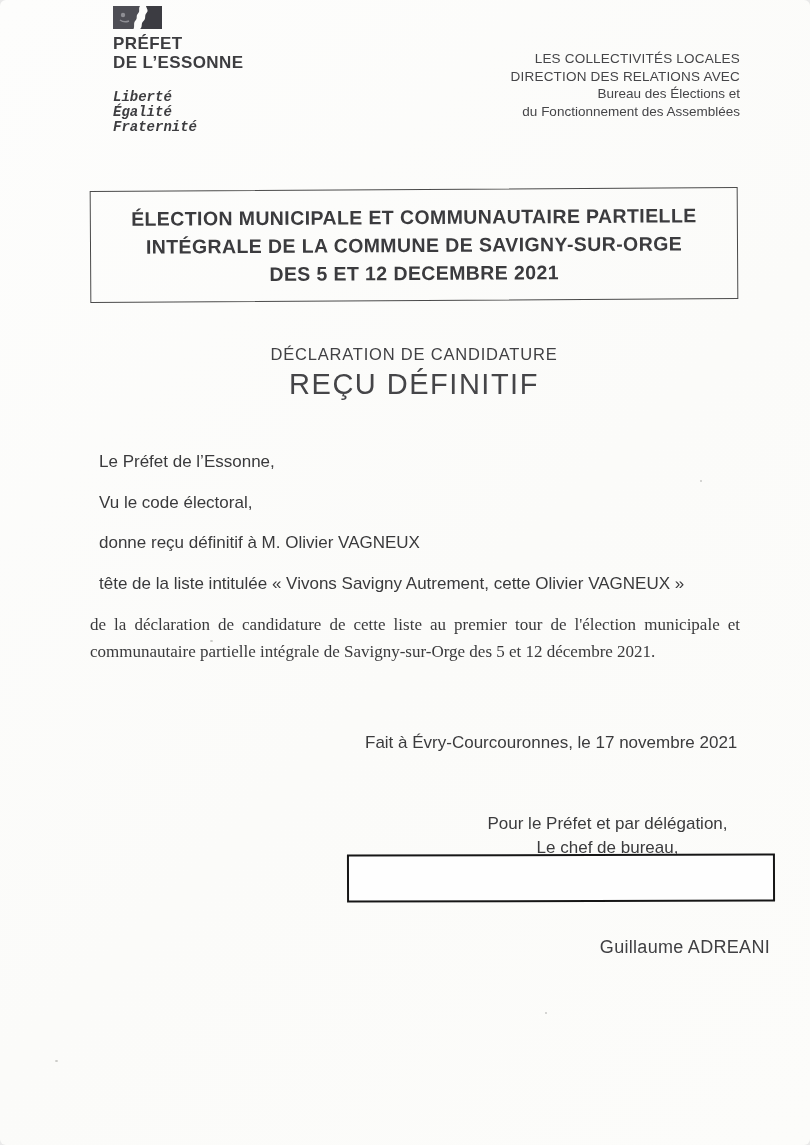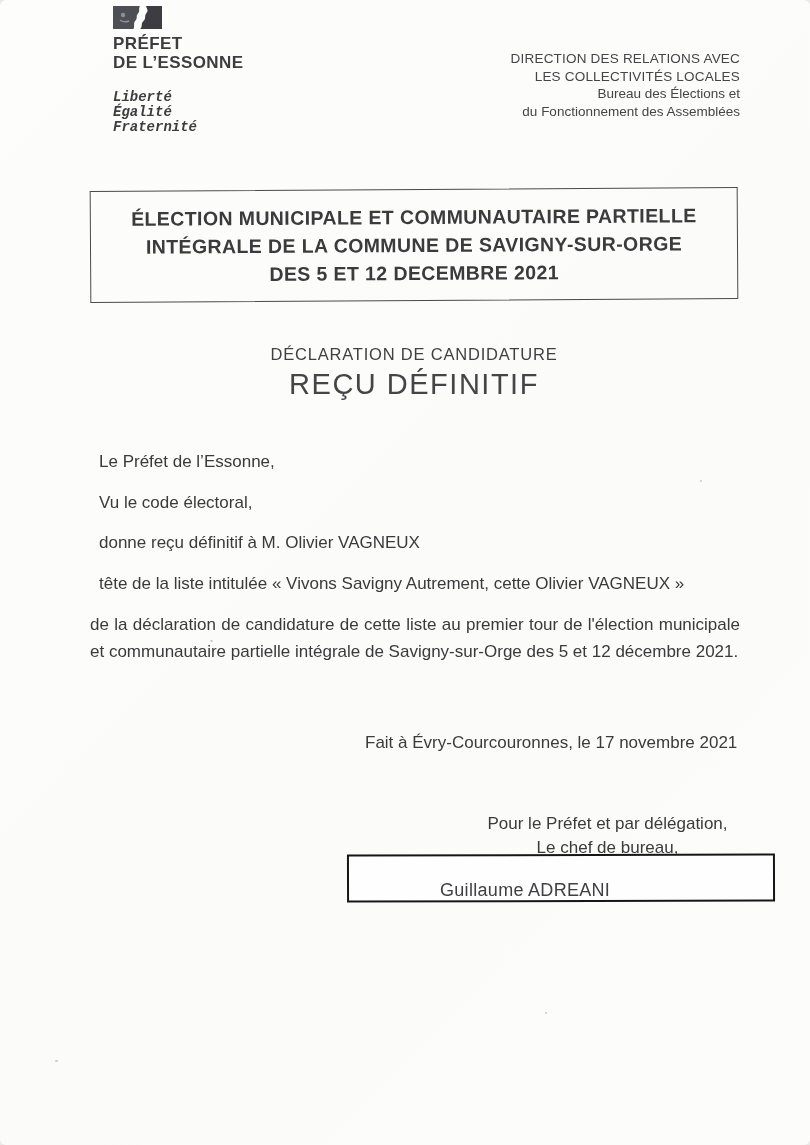--- a/index.html
+++ b/index.html
@@ -89,20 +89,21 @@
     color:#3a3a3c;
     margin-left:9px;
   }
   .body-par{
     position:absolute;
     left:90px;top:612px;width:650px;
     font-size:17px;
     line-height:26.5px;
     text-align:justify;
     color:#3a3a3c;
+    font-family:Liberation Serif, serif;
   }
   .date-line{
     position:absolute;
     left:365px;top:733px;
     font-size:17px;
     color:#3b3b3d;
   }
   
   .sig-block{
     position:absolute;
@@ -116,22 +117,22 @@
     position:absolute;
     left:347px;top:854px;
     width:428px;height:48px;
     box-sizing:border-box;
     border:2.5px solid #161616;
     background:#fefefe;
     transform:rotate(-0.15deg);
   }
   .signatory{
     position:absolute;
-    left:440px;top:880px;width:330px;
-    text-align:left;
+    left:440px;top:937px;width:330px;
+    text-align:right;
     font-size:18px;
     letter-spacing:0.3px;
     color:#404043;
   }
   
   .speck{position:absolute;border-radius:50%;background:#c9c9c6;}
 </style>
 </head>
 <body>
 
@@ -149,22 +150,22 @@
       <div>DE L’ESSONNE</div>
     </div>
     <div class="motto">
       <div>Liberté</div>
       <div>Égalité</div>
       <div>Fraternité</div>
     </div>
   </div>
 
   <div class="direction-block">
+    <div class="caps">LES COLLECTIVITÉS LOCALES</div>
     <div class="caps">DIRECTION DES RELATIONS AVEC</div>
-    <div class="caps">LES COLLECTIVITÉS LOCALES</div>
     <div>Bureau des Élections et</div>
     <div>du Fonctionnement des Assemblées</div>
   </div>
 
   <div class="title-box">
     <div>ÉLECTION MUNICIPALE ET COMMUNAUTAIRE PARTIELLE</div>
     <div>INTÉGRALE DE LA COMMUNE DE SAVIGNY-SUR-ORGE</div>
     <div>DES 5 ET 12 DECEMBRE 2021</div>
   </div>
 

